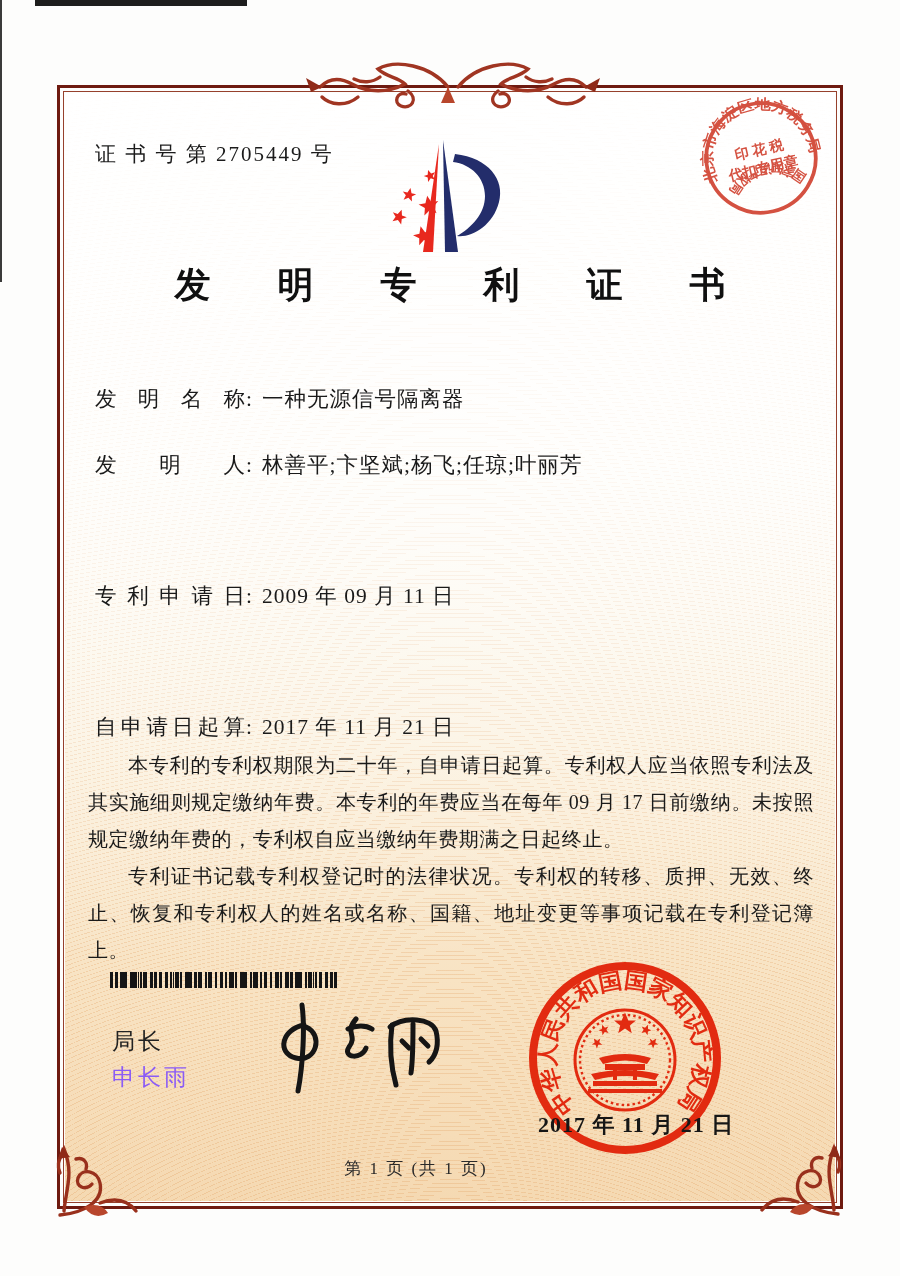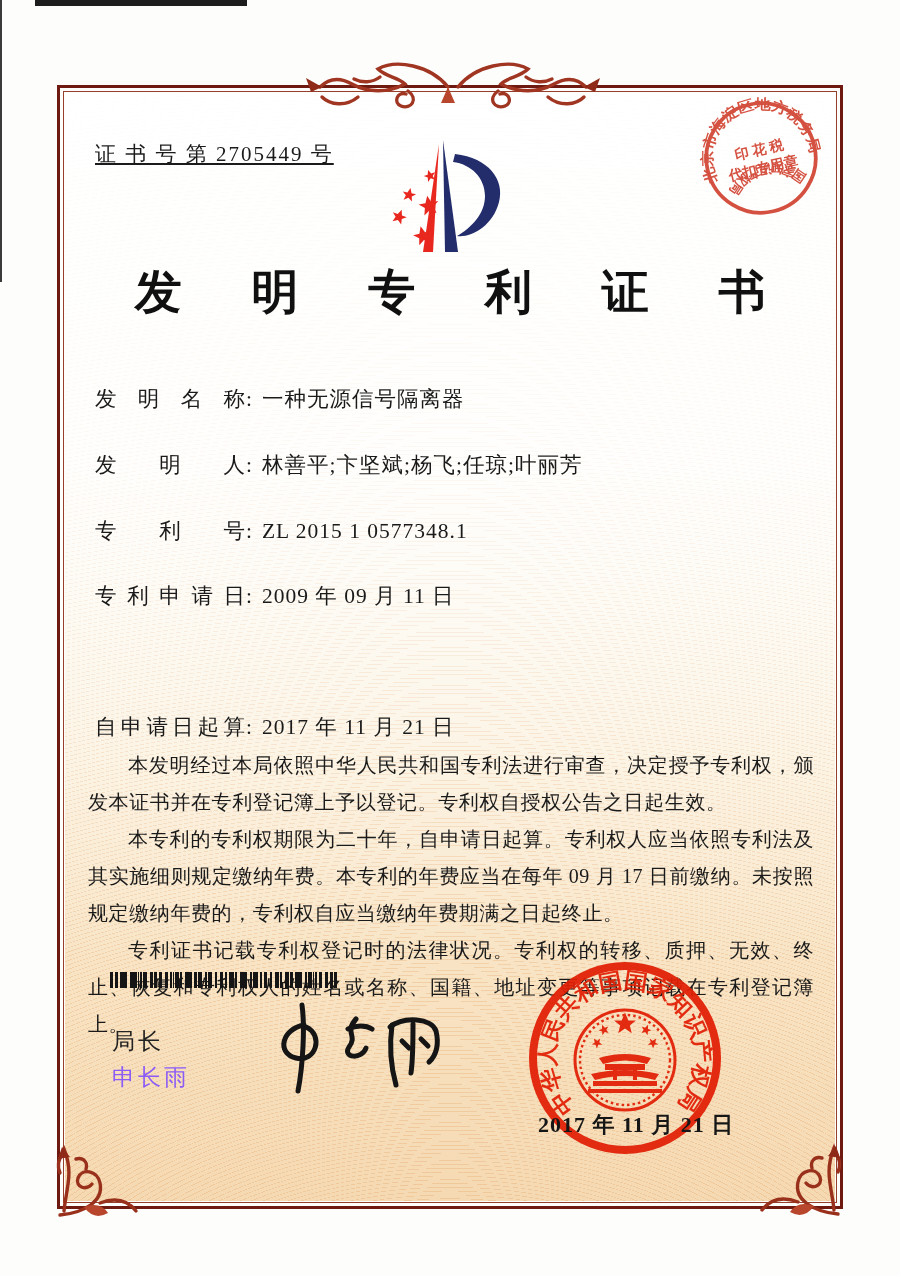--- a/index.html
+++ b/index.html
@@ -17,22 +17,22 @@
         rgba(0,0,0,0) 1px, rgba(0,0,0,0) 6px),
       linear-gradient(180deg,#fffefb 0%,#fdfaf2 34%,#fbf1de 58%,#f8e3c3 80%,#f5d9b2 100%);}
   #paper::after{content:"";position:absolute;inset:0;
     background:linear-gradient(180deg,rgba(255,255,255,0.96) 0%,rgba(255,255,255,0.75) 34%,rgba(255,255,255,0.25) 60%,rgba(255,255,255,0) 78%);}
 
   
   #scan-strip-top{left:35px;top:0;width:212px;height:6px;background:#1d1d1d;z-index:6;}
   #scan-strip-left{left:0;top:0;width:2px;height:282px;background:#3a3a3a;z-index:6;}
 
   .content{z-index:3;color:#141414;}
-  #cert-no{left:95px;top:140px;font-size:21px;letter-spacing:2px;color:#1b1b1b;text-decoration:underline;}
-  #title{left:0;top:261px;width:900px;text-align:center;font-size:47px;font-weight:bold;
+  #cert-no{left:95px;top:140px;font-size:21px;letter-spacing:2px;color:#1b1b1b;}
+  #title{left:0;top:261px;width:900px;text-align:center;font-size:36px;font-weight:bold;
          letter-spacing:29px;padding-left:29px;box-sizing:border-box;color:#101010;}
 
   .field-row{left:95px;font-size:21.5px;white-space:nowrap;color:#1a1a1a;}
   .flabel{display:inline-block;width:150px;text-align:justify;text-align-last:justify;}
   .fcolon{display:inline-block;margin-left:1px;}
   .fvalue{margin-left:10px;letter-spacing:1px;}
 
   #body-text{left:88px;top:747px;width:726px;font-size:20px;line-height:37px;
              text-align:justify;color:#1a1a1a;}
   #body-text p{margin:0;text-indent:2em;letter-spacing:0.6px;}
@@ -136,32 +136,28 @@
   </svg>
 
   <div id="title" class="abs content">发 明 专 利 证 书</div>
 
   <div class="field-row abs content" style="top:384px">
     <span class="flabel">发 明 名 称</span><span class="fcolon">:</span><span class="fvalue">一种无源信号隔离器</span>
   </div>
   <div class="field-row abs content" style="top:450px">
     <span class="flabel">发 明 人</span><span class="fcolon">:</span><span class="fvalue">林善平;卞坚斌;杨飞;任琼;叶丽芳</span>
   </div>
-  <div class="field-row abs content" style="top:516px">
-    <span class="flabel">专 利 号</span><span class="fcolon">:</span><span class="fvalue">ZL 2015 1 0577348.1</span>
-  </div>
   <div class="field-row abs content" style="top:581px">
     <span class="flabel">专利申请日</span><span class="fcolon">:</span><span class="fvalue">2009 年 09 月 11 日</span>
   </div>
   <div class="field-row abs content" style="top:712px">
     <span class="flabel">自申请日起算</span><span class="fcolon">:</span><span class="fvalue">2017 年 11 月 21 日</span>
   </div>
 
   <div id="body-text" class="abs content">
-    <p>本发明经过本局依照中华人民共和国专利法进行审查，决定授予专利权，颁发本证书并在专利登记簿上予以登记。专利权自授权公告之日起生效。</p>
     <p>本专利的专利权期限为二十年，自申请日起算。专利权人应当依照专利法及其实施细则规定缴纳年费。本专利的年费应当在每年 09 月 17 日前缴纳。未按照规定缴纳年费的，专利权自应当缴纳年费期满之日起终止。</p>
     <p>专利证书记载专利权登记时的法律状况。专利权的转移、质押、无效、终止、恢复和专利权人的姓名或名称、国籍、地址变更等事项记载在专利登记簿上。</p>
   </div>
 
   <div id="barcode" class="abs"></div>
 
   <div id="director-title" class="abs content">局长</div>
   <div id="director-name" class="abs content">申长雨</div>
 
   <svg id="signature-svg" class="abs" width="220" height="105" viewBox="0 0 220 105">
@@ -214,14 +210,15 @@
     <text font-size="15" font-weight="bold" fill="#cf3a27" font-family="'Liberation Serif','DejaVu Serif',serif">
       <textPath href="#taxTop" textLength="184" lengthAdjust="spacingAndGlyphs">北京市海淀区地方税务局</textPath>
     </text>
     <text font-size="14" font-weight="bold" fill="#cf3a27" font-family="'Liberation Serif','DejaVu Serif',serif">
       <textPath href="#taxBottom" textLength="96" lengthAdjust="spacingAndGlyphs">国家知识产权局</textPath>
     </text>
     <text x="70" y="66" text-anchor="middle" font-size="15" font-weight="bold" fill="#cf3a27" font-family="'Liberation Serif','DejaVu Serif',serif">印 花 税</text>
     <text x="70" y="86" text-anchor="middle" font-size="15" font-weight="bold" fill="#cf3a27" font-family="'Liberation Serif','DejaVu Serif',serif">代扣专用章</text>
   </svg>
 
+  <div id="page-footer" class="abs content">第 1 页 (共 1 页)</div>
 
 </div>
 
 </body></html>

